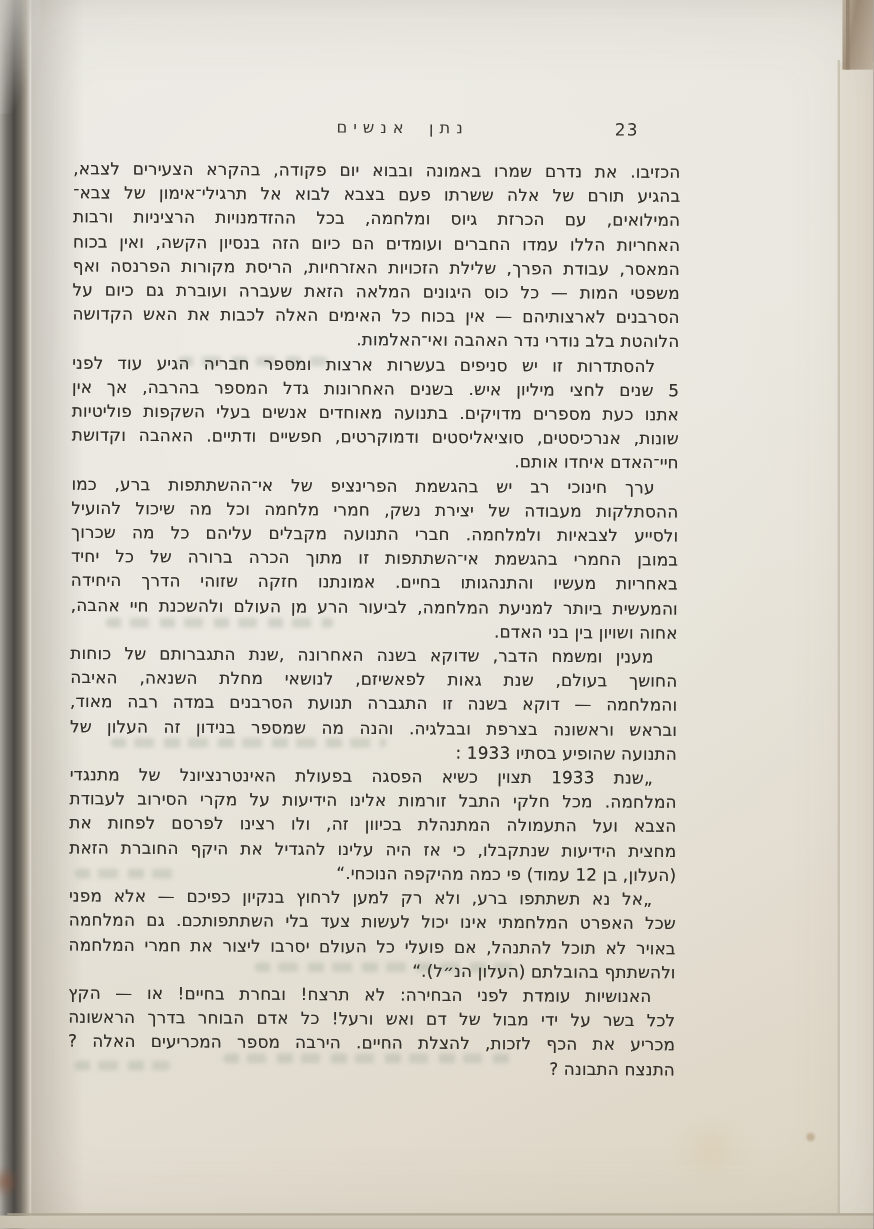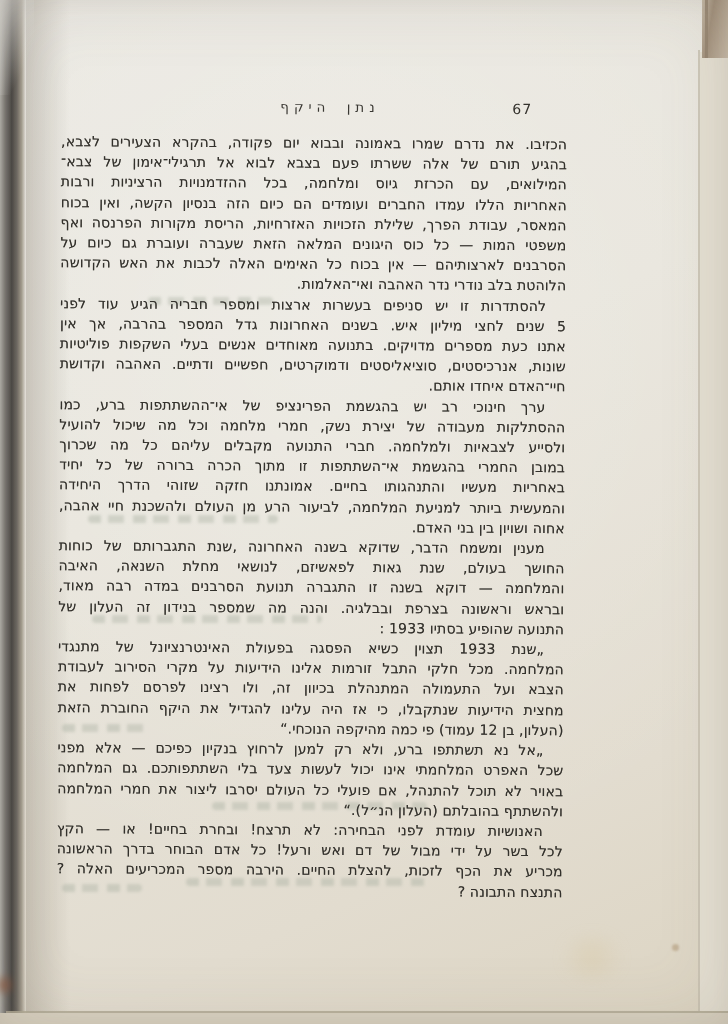--- a/index.html
+++ b/index.html
@@ -73,22 +73,22 @@
 
   <div class="bleed b1"></div>
   <div class="bleed b2"></div>
   <div class="bleed b3"></div>
   <div class="bleed b4"></div>
   <div class="bleed b5"></div>
   <div class="bleed b6"></div>
   <div class="bleed b7"></div>
 
   <div class="content">
-    <span class="author">נתן היקף</span>
-    <span class="pagenum">67</span>
+    <span class="author">נתן אנשים</span>
+    <span class="pagenum">23</span>
     <div class="body-text">
         <div class="para">
           <div class="line first">הכזיבו. את נדרם שמרו באמונה ובבוא יום פקודה, בהקרא הצעירים לצבא,</div>
           <div class="line">בהגיע תורם של אלה ששרתו פעם בצבא לבוא אל תרגילי־אימון של צבא־</div>
           <div class="line">המילואים, עם הכרזת גיוס ומלחמה, בכל ההזדמנויות הרציניות ורבות</div>
           <div class="line">האחריות הללו עמדו החברים ועומדים הם כיום הזה בנסיון הקשה, ואין בכוח</div>
           <div class="line">המאסר, עבודת הפרך, שלילת הזכויות האזרחיות, הריסת מקורות הפרנסה ואף</div>
           <div class="line">משפטי המות — כל כוס היגונים המלאה הזאת שעברה ועוברת גם כיום על</div>
           <div class="line">הסרבנים לארצותיהם — אין בכוח כל האימים האלה לכבות את האש הקדושה</div>
           <div class="line last">הלוהטת בלב נודרי נדר האהבה ואי־האלמות.</div>

